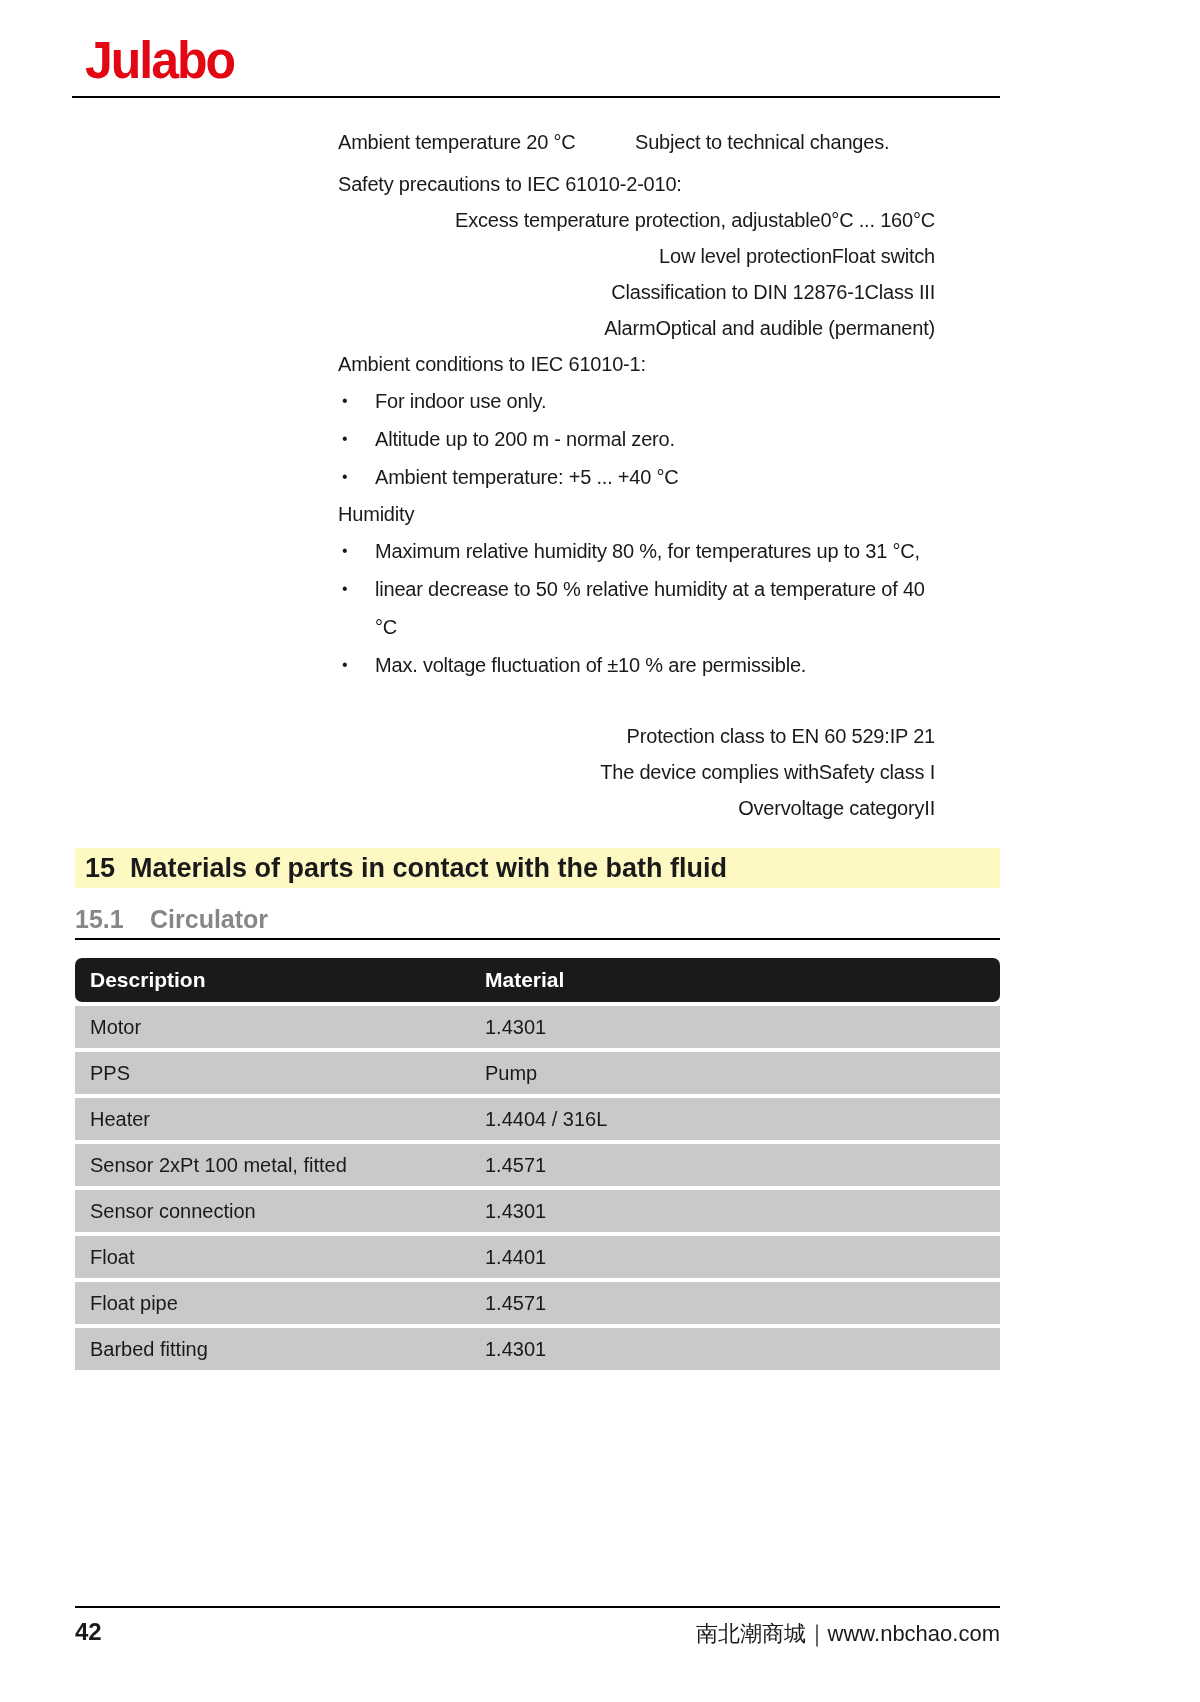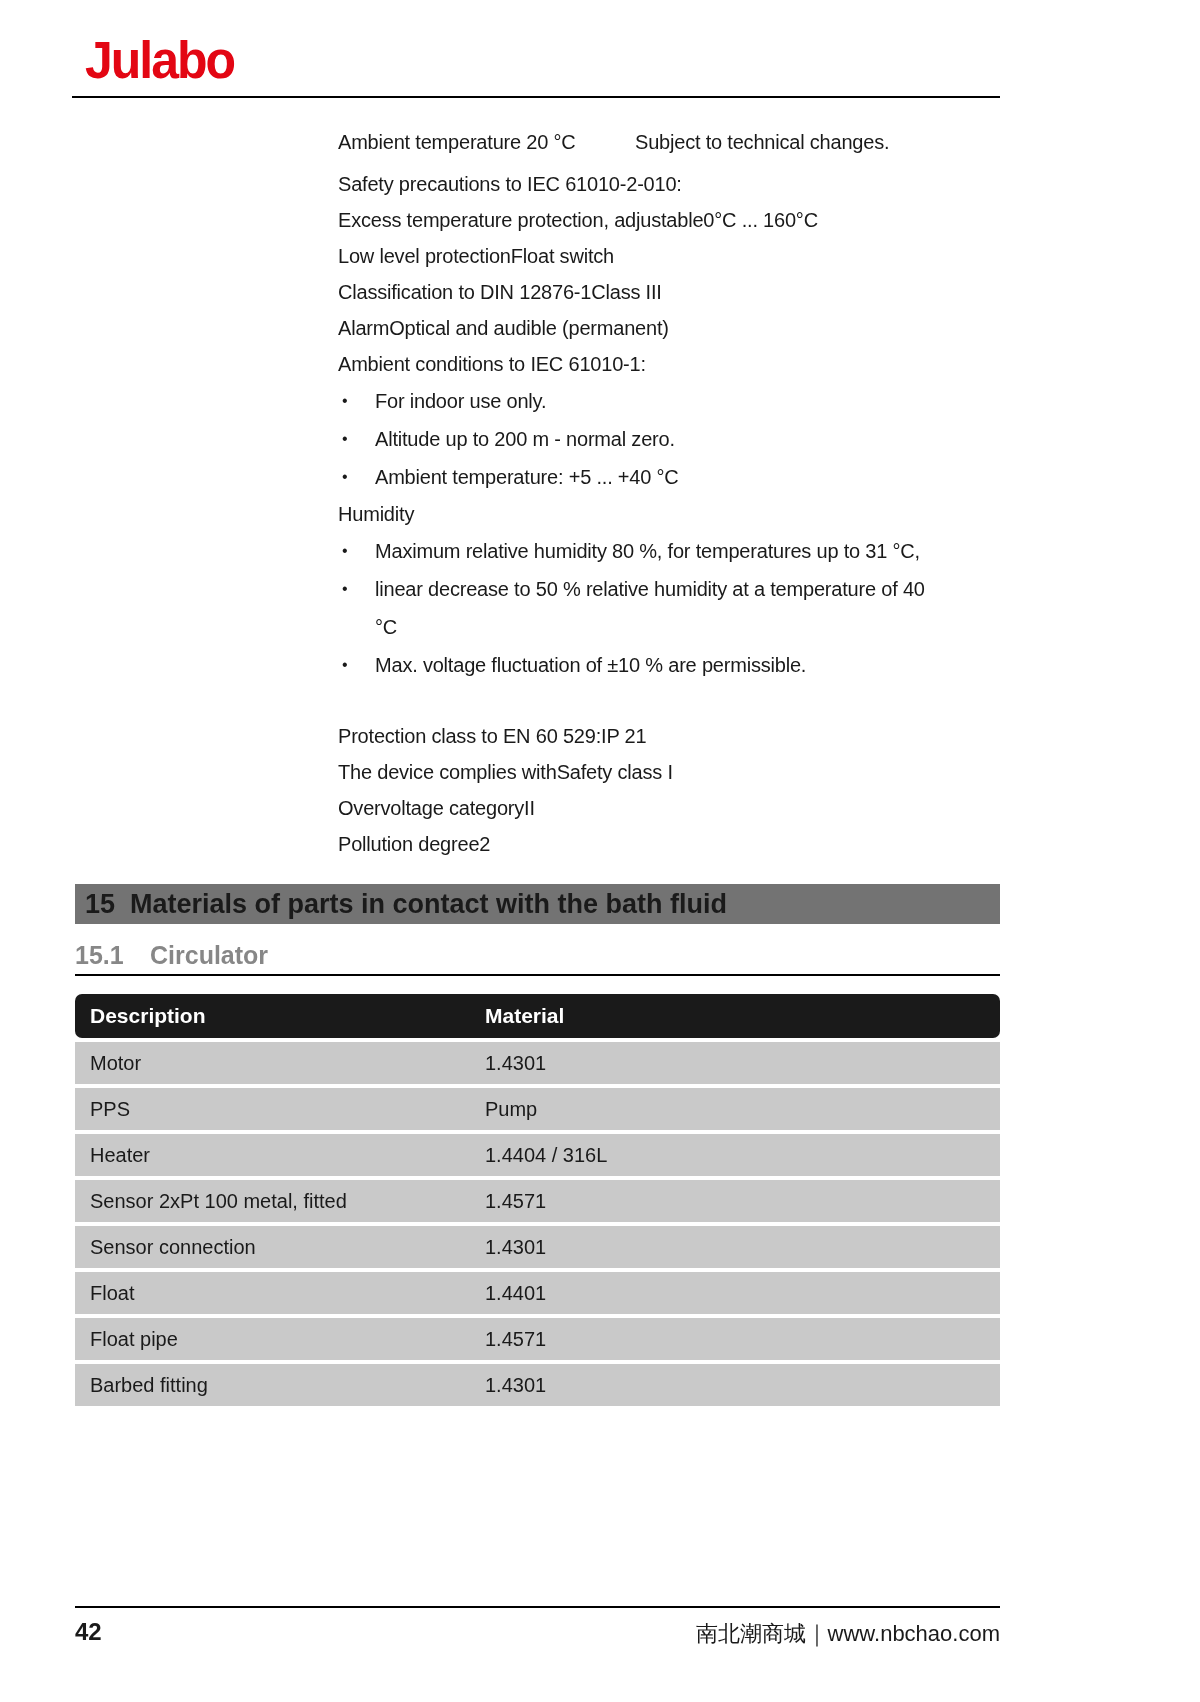--- a/index.html
+++ b/index.html
@@ -25,29 +25,29 @@
     border:none; border-top:2px solid #000;
   }
   
   .content { position:absolute; top:98px; left:75px; width:925px; }
   .text-col { margin-left:263px; width:597px; font-size:20px; letter-spacing:-0.2px; }
   .p-line { line-height:36px; }
   .intro { margin-top:26px; }
   .rel { position:relative; }
   .note-abs { position:absolute; left:297px; top:0; }
   .mt6 { margin-top:6px; }
-  .spec-row { display:flex; justify-content:flex-start; line-height:36px; }
+  .spec-row { display:flex; justify-content:flex-end; line-height:36px; }
   .bullet-item { display:flex; line-height:38px; }
   .bullet-marker { width:37px; padding-left:4px; font-size:16px; }
   .bullet-text { flex:1; }
   .protection { margin-top:34px; }
   
   .section-heading {
     margin-top:22px;
-    background:#737373;
+    background:#fef9c3;
     height:40px; line-height:40px;
     font-size:27px; font-weight:bold;
     display:flex;
     padding-left:10px;
   }
   .section-number { width:45px; }
   .subsection-heading {
     margin-top:16px;
     font-size:25px; font-weight:bold;
     color:#878787;
@@ -168,24 +168,20 @@
           <span>IP 21</span>
         </div>
         <div class="spec-row">
           <span>The device complies with</span>
           <span>Safety class I</span>
         </div>
         <div class="spec-row">
           <span>Overvoltage category</span>
           <span>II</span>
         </div>
-        <div class="spec-row">
-          <span>Pollution degree</span>
-          <span>2</span>
-        </div>
       </div>
 
     </div>
 
     <div class="section-heading">
       <span class="section-number">15</span>
       <span>Materials of parts in contact with the bath fluid</span>
     </div>
 
     <div class="subsection-heading">

